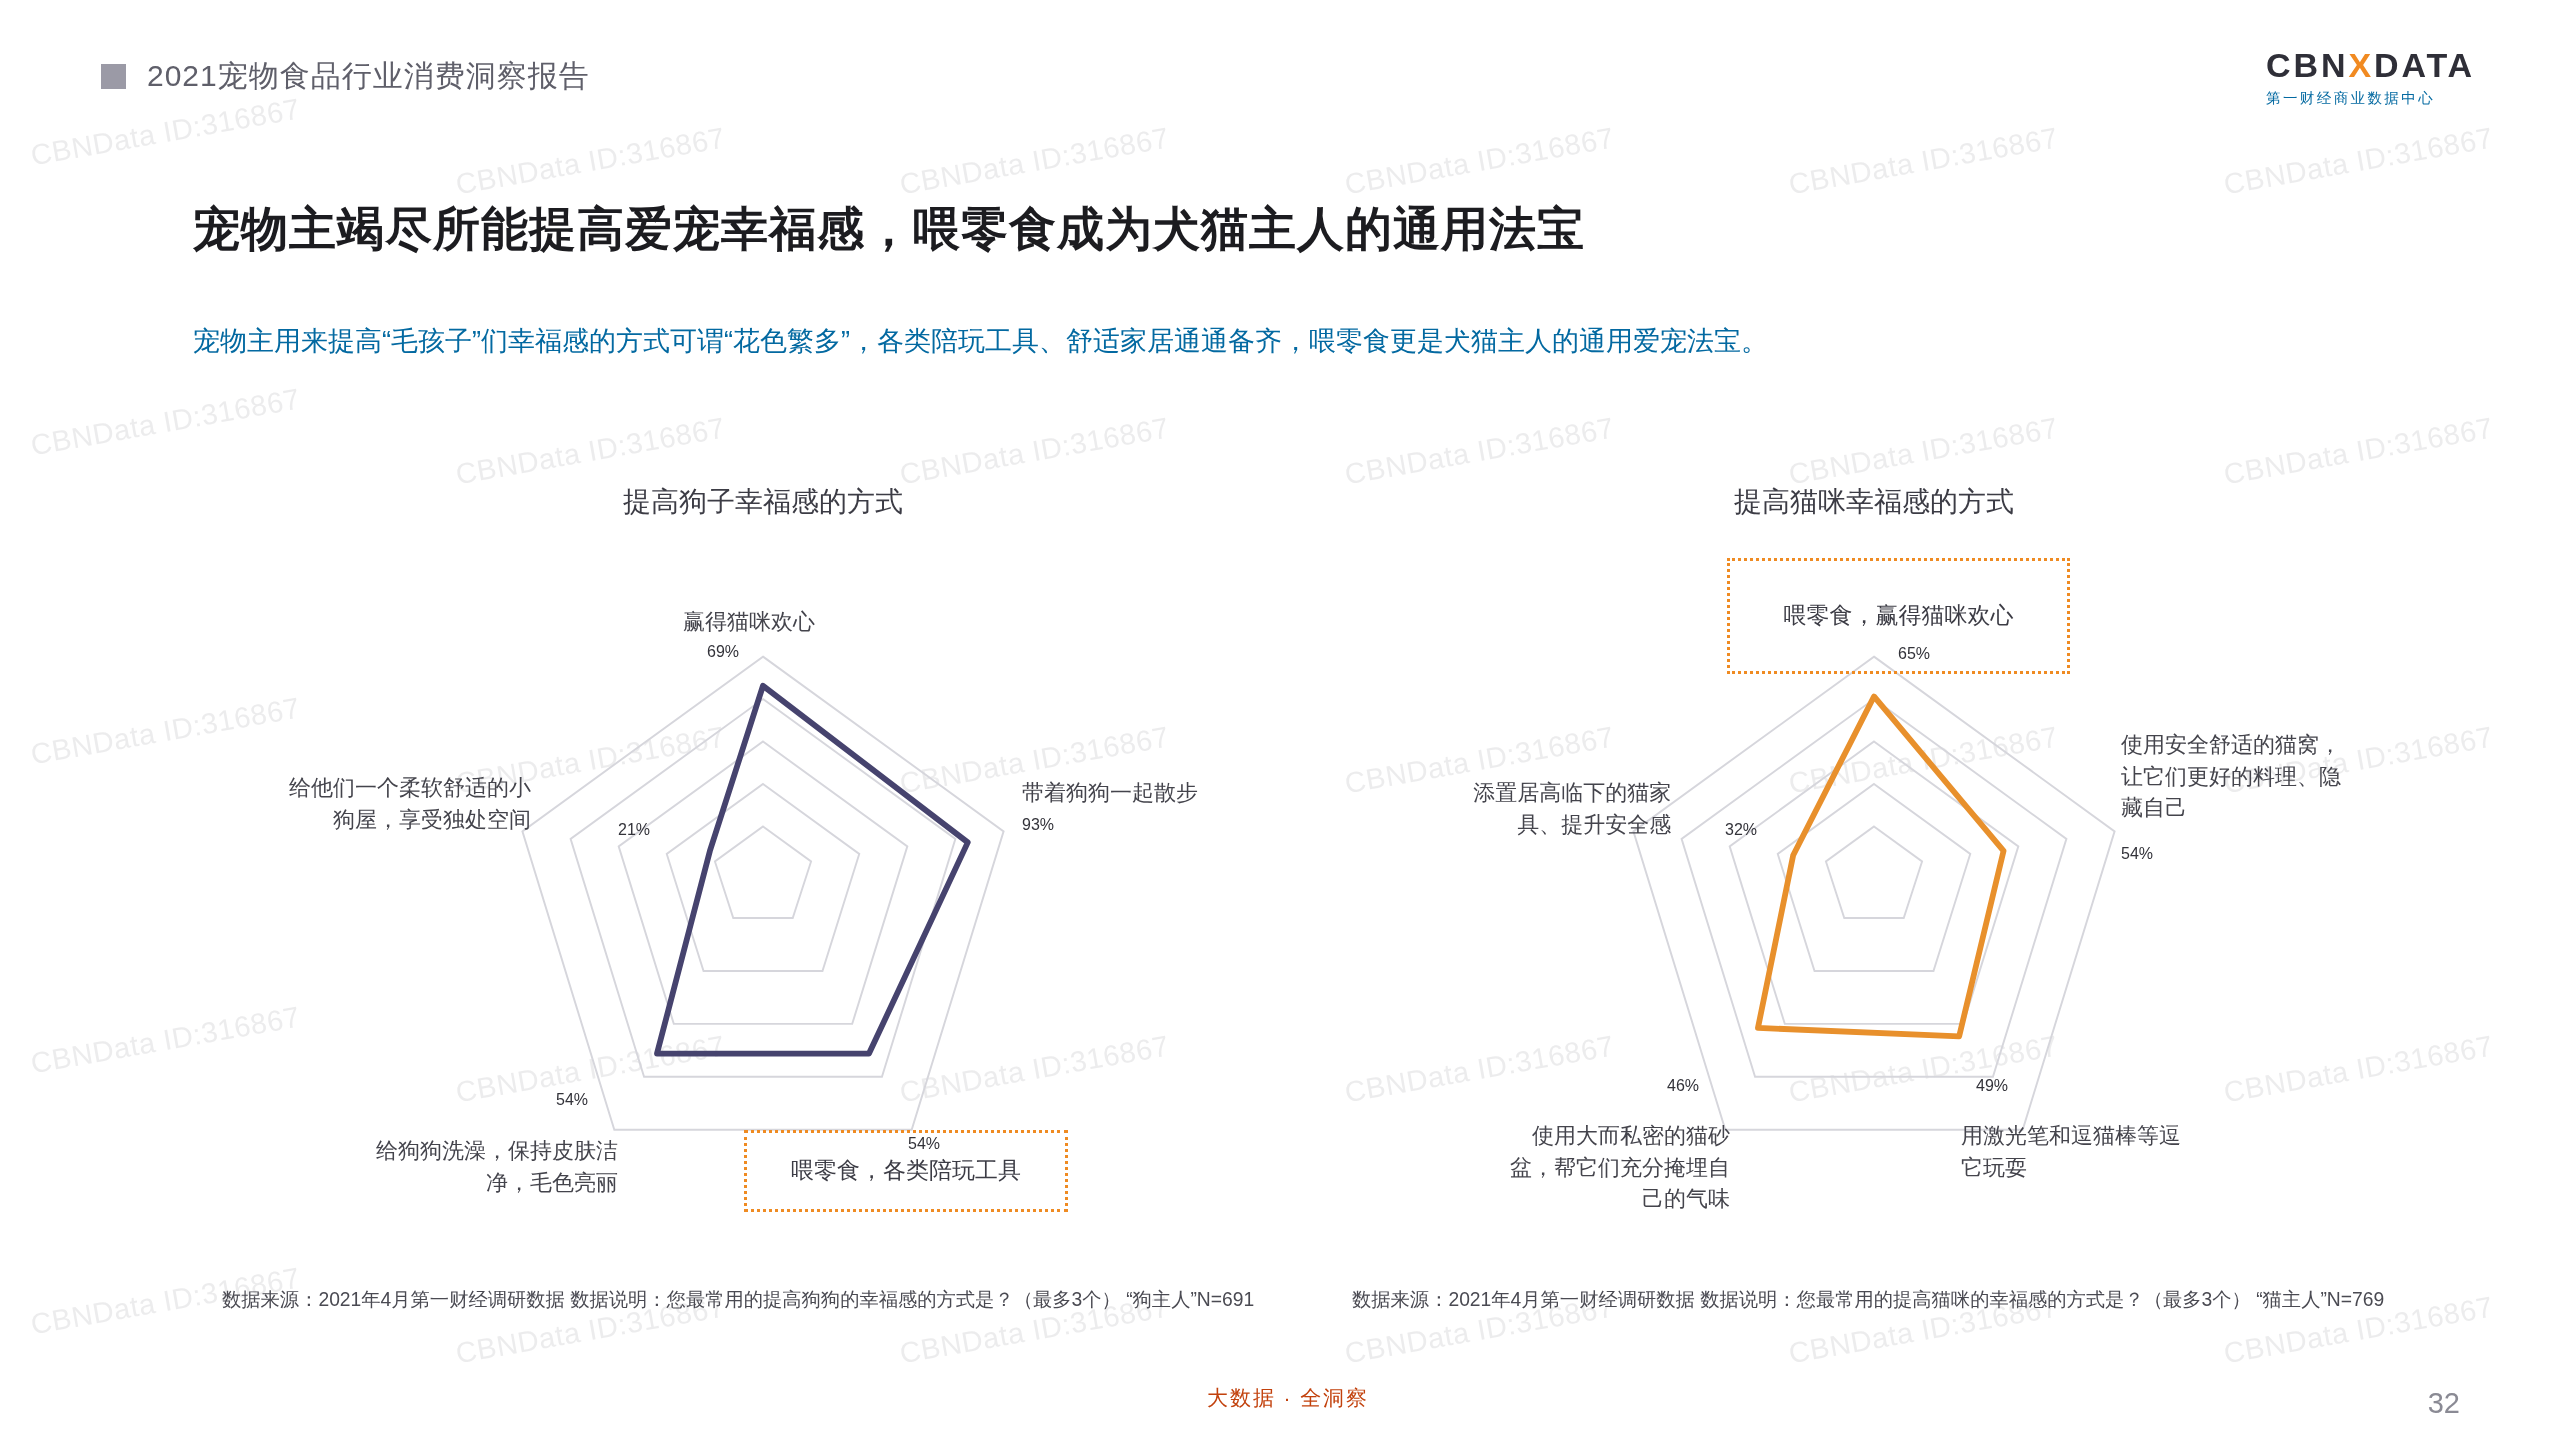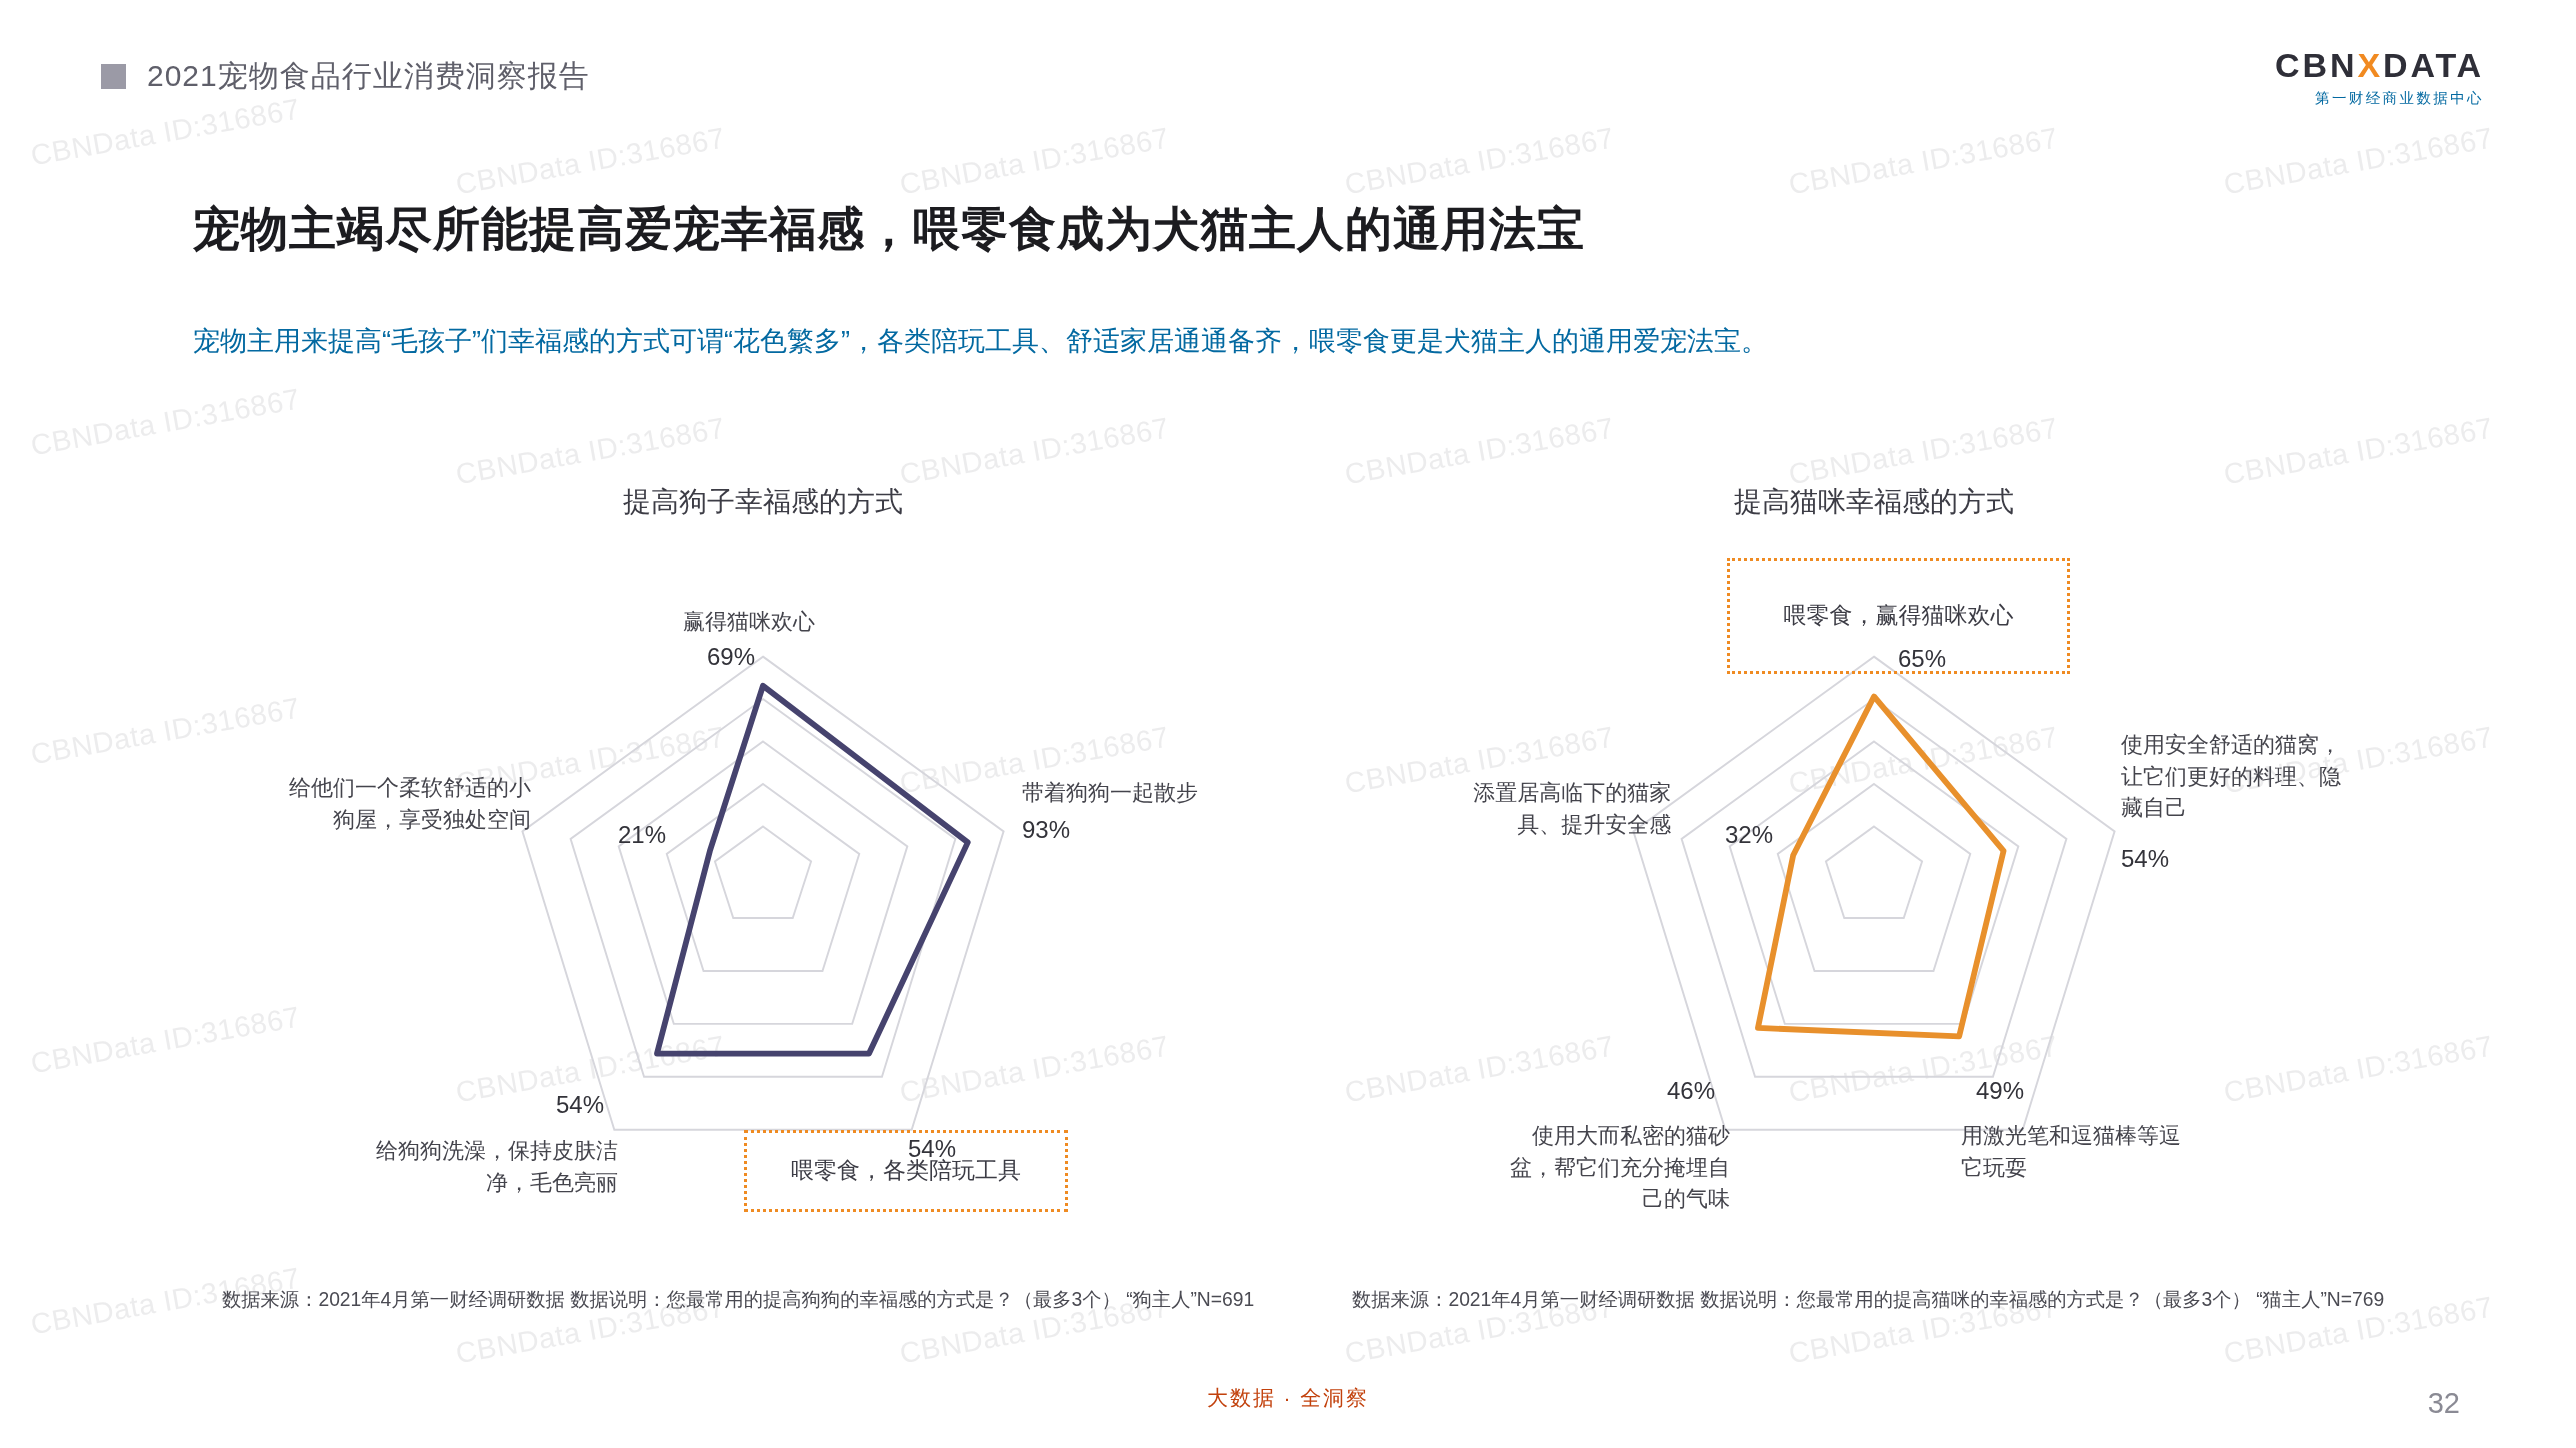--- a/index.html
+++ b/index.html
@@ -50,22 +50,22 @@
   }
   .header-title {
     font-size: 30px;
     color: #5f5f6a;
     letter-spacing: 1px;
   }
 
   .logo {
     position: absolute;
     top: 46px;
-    right: 92px;
-    text-align: right;
+    right: 101px;
+    text-align: left;
     z-index: 10;
   }
   .logo-main {
     font-size: 34px;
     font-weight: bold;
     letter-spacing: 2.9px;
     color: #2f2f38;
     font-family: "Liberation Sans", sans-serif;
   }
   .logo-main .accent {
@@ -127,21 +127,21 @@
 
   .lbl {
     position: absolute;
     font-size: 22px;
     color: #44444c;
     line-height: 1.45;
     white-space: pre-line;
   }
   .val {
     position: absolute;
-    font-size: 24px;
+    font-size: 16px;
     color: #33333a;
     text-align: center;
   }
 
   .callout {
     position: absolute;
     border: 3.9px dotted #ef8b22;
     color: #3c3c45;
     font-size: 23px;
     display: flex;

